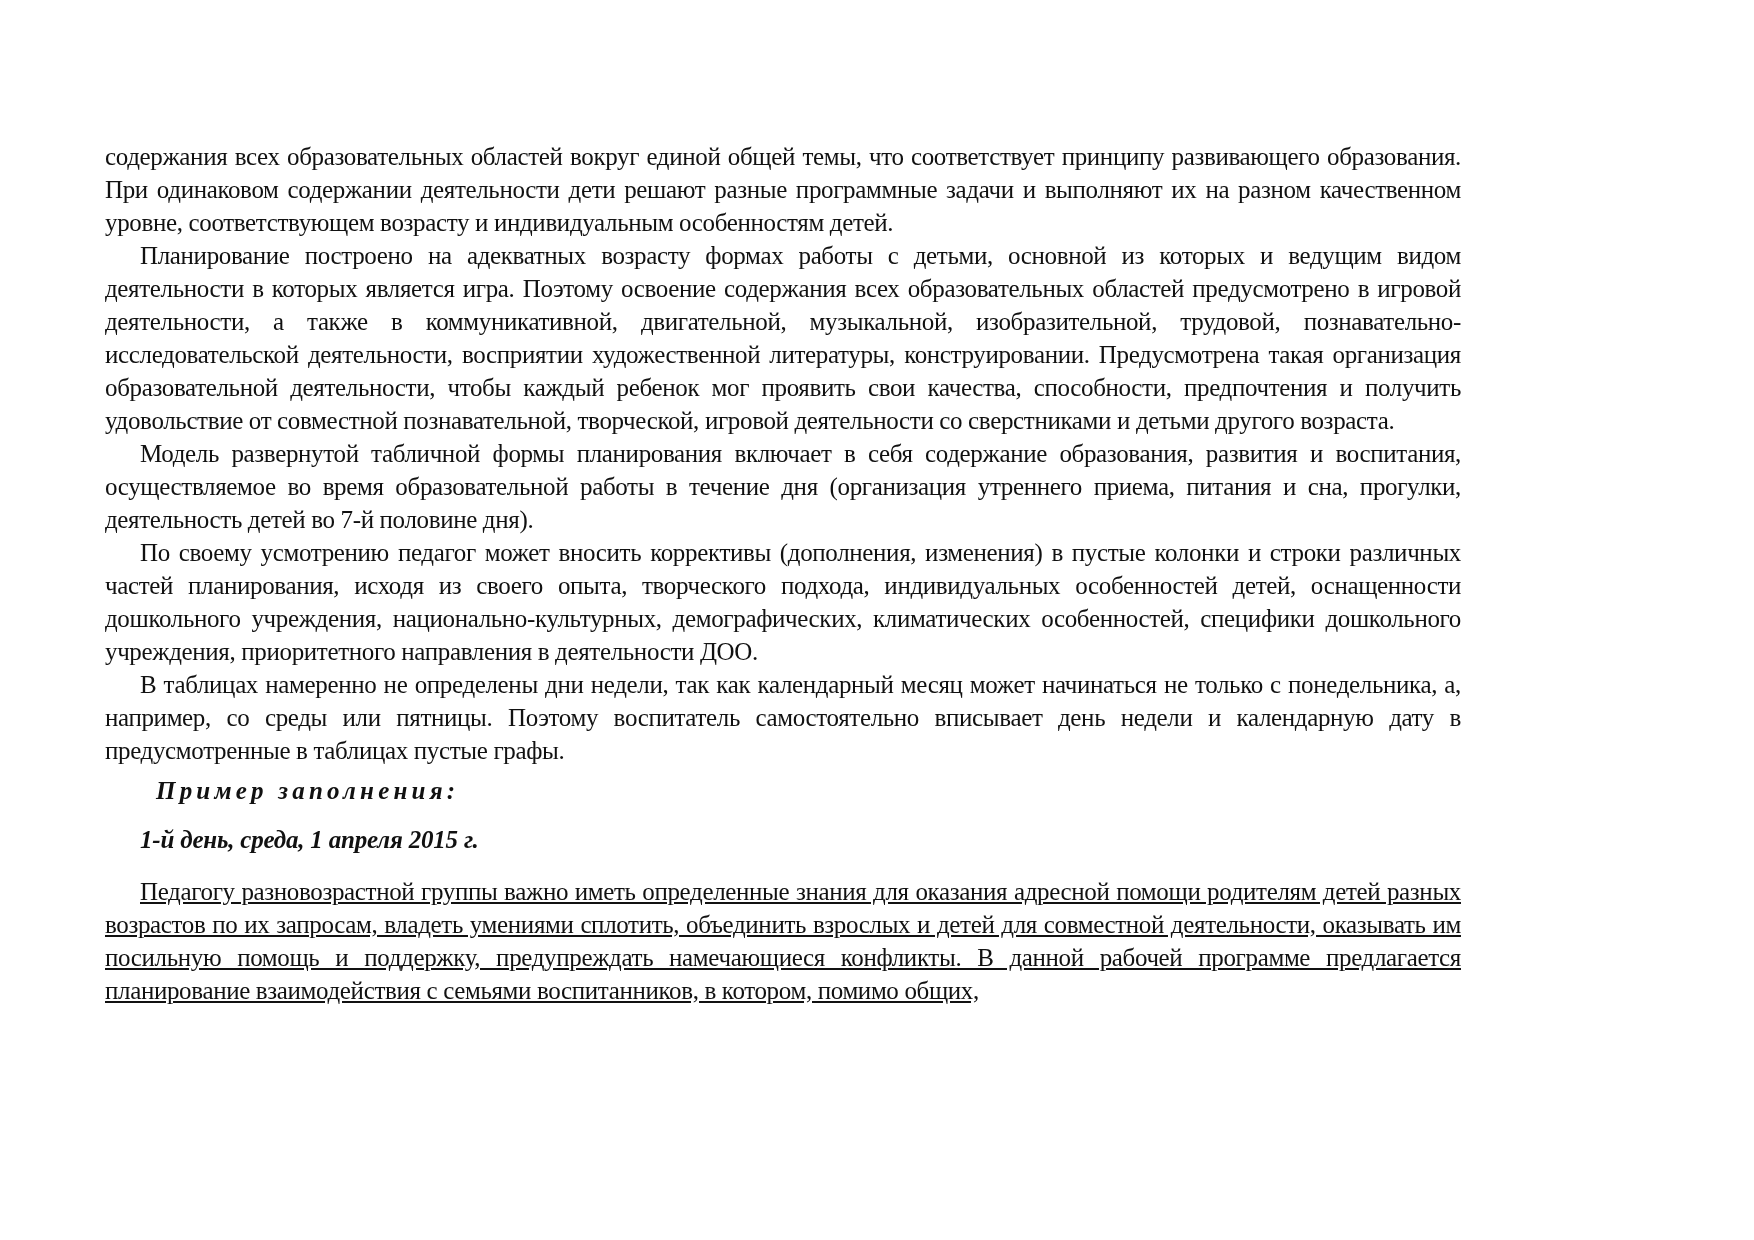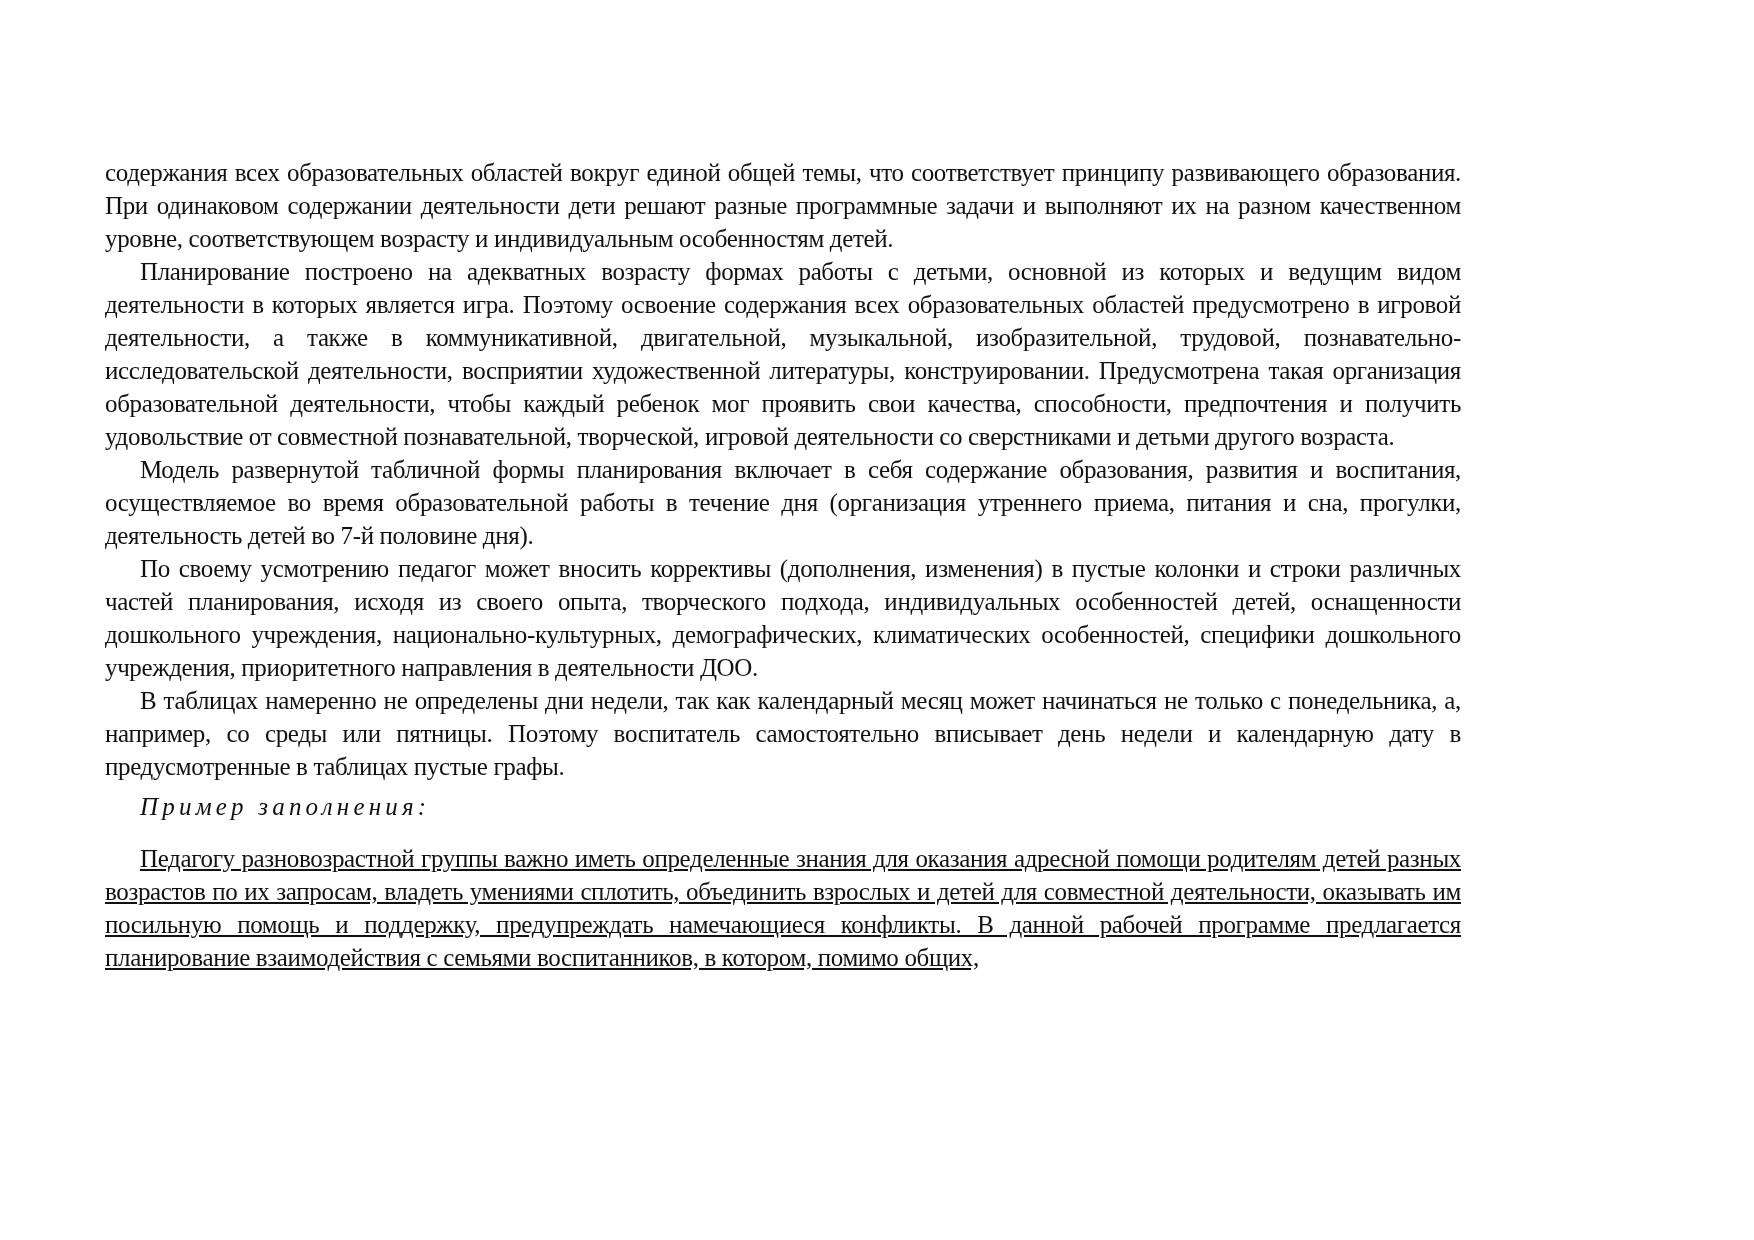--- a/index.html
+++ b/index.html
@@ -9,21 +9,21 @@
   }
   body {
     width: 1754px;
     height: 1240px;
     position: relative;
     overflow: hidden;
   }
   .page {
     position: absolute;
     left: 105px;
-    top: 156px;
+    top: 140px;
     width: 1356px;
     font-family: "Liberation Serif", "DejaVu Serif", serif;
     font-size: 25px;
     line-height: 33px;
     color: #111111;
     transform-origin: 0 0;
   }
   .para {
     margin: 0;
     text-align: justify;
@@ -31,26 +31,27 @@
     text-indent: 0;
     letter-spacing: -0.35px;
   }
   .para.indent {
     text-indent: 35px;
   }
   .para.continued {
     text-indent: 0;
   }
   .example-label {
-    margin: 0;
+    margin: 16px;
     margin-top: 7px;
     padding-left: 35px;
     font-style: italic;
     letter-spacing: 4.2px;
     line-height: 33px;
+    font-weight: bold;
   }
   .example-date {
     margin: 0;
     padding-left: 35px;
     font-style: italic;
     font-weight: bold;
     line-height: 33px;
     letter-spacing: -0.2px;
   }
   .after-example {
@@ -63,16 +64,17 @@
 
 <div class="page">
   <p class="para continued">содержания всех образовательных областей вокруг единой общей темы, что соответствует принципу развивающего образования. При одинаковом содержании деятельности дети решают разные программные задачи и выполняют их на разном качественном уровне, соответствующем возрасту и индивидуальным особенностям детей.</p>
   <p class="para indent">Планирование построено на адекватных возрасту формах работы с детьми, основной из которых и ведущим видом деятельности в которых является игра. Поэтому освоение содержания всех образовательных областей  предусмотрено в игровой деятельности, а также  в коммуникативной, двигательной, музыкальной, изобразительной, трудовой, познавательно-исследовательской деятельности, восприятии художественной литературы, конструировании. Предусмотрена такая организация образовательной деятельности, чтобы каждый ребенок мог проявить свои качества, способности, предпочтения и получить удовольствие от совместной познавательной, творческой, игровой деятельности со сверстниками и детьми другого возраста.</p>
   <p class="para indent">Модель развернутой табличной формы планирования включает в себя содержание образования, развития и воспитания, осуществляемое во время образовательной работы в течение дня (организация утреннего приема, питания и сна, прогулки, деятельность детей во 7-й половине дня).</p>
   <p class="para indent">По своему усмотрению педагог может вносить коррективы (дополнения, изменения) в пустые колонки и строки различных частей планирования,  исходя из своего опыта, творческого подхода, индивидуальных особенностей детей, оснащенности дошкольного учреждения, национально-культурных, демографических, климатических особенностей, специфики дошкольного учреждения, приоритетного направления в деятельности ДОО.</p>
   <p class="para indent">В таблицах намеренно не определены дни недели, так как календарный месяц может начинаться не только с понедельника, а, например, со среды или пятницы. Поэтому воспитатель самостоятельно вписывает день недели и календарную дату в предусмотренные в таблицах пустые графы.</p>
 
   <div>
     <p class="example-label">Пример заполнения:</p>
+    <p class="example-date">1-й день, среда, 1 апреля 2015 г.</p>
   </div>
 
   <p class="para indent after-example">Педагогу разновозрастной группы важно иметь определенные знания для оказания адресной помощи родителям детей разных возрастов по их запросам, владеть умениями сплотить, объединить взрослых и детей для совместной деятельности, оказывать им посильную помощь и поддержку, предупреждать намечающиеся конфликты. В данной рабочей программе предлагается планирование взаимодействия с семьями воспитанников, в котором, помимо общих,</p>
 </div>
 
 </body></html>

